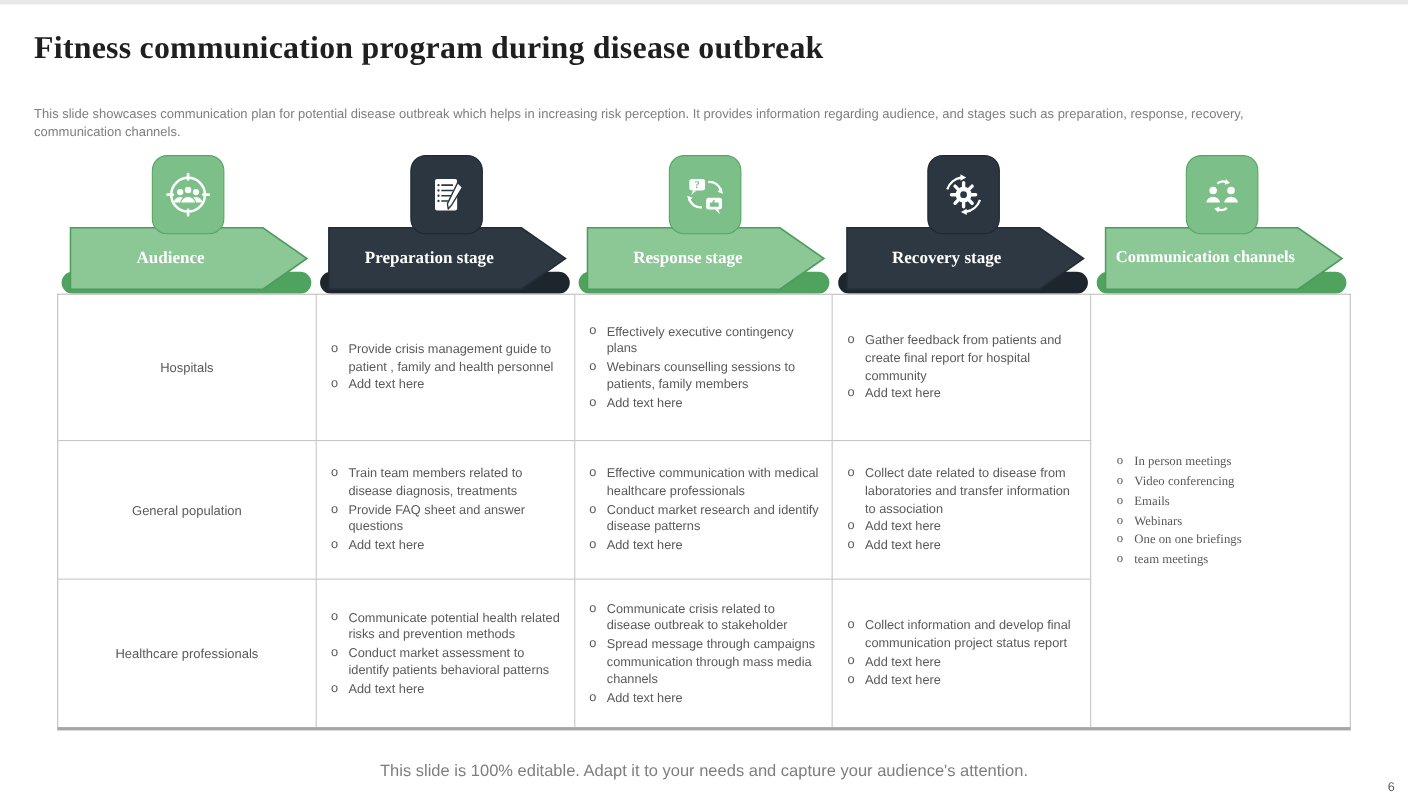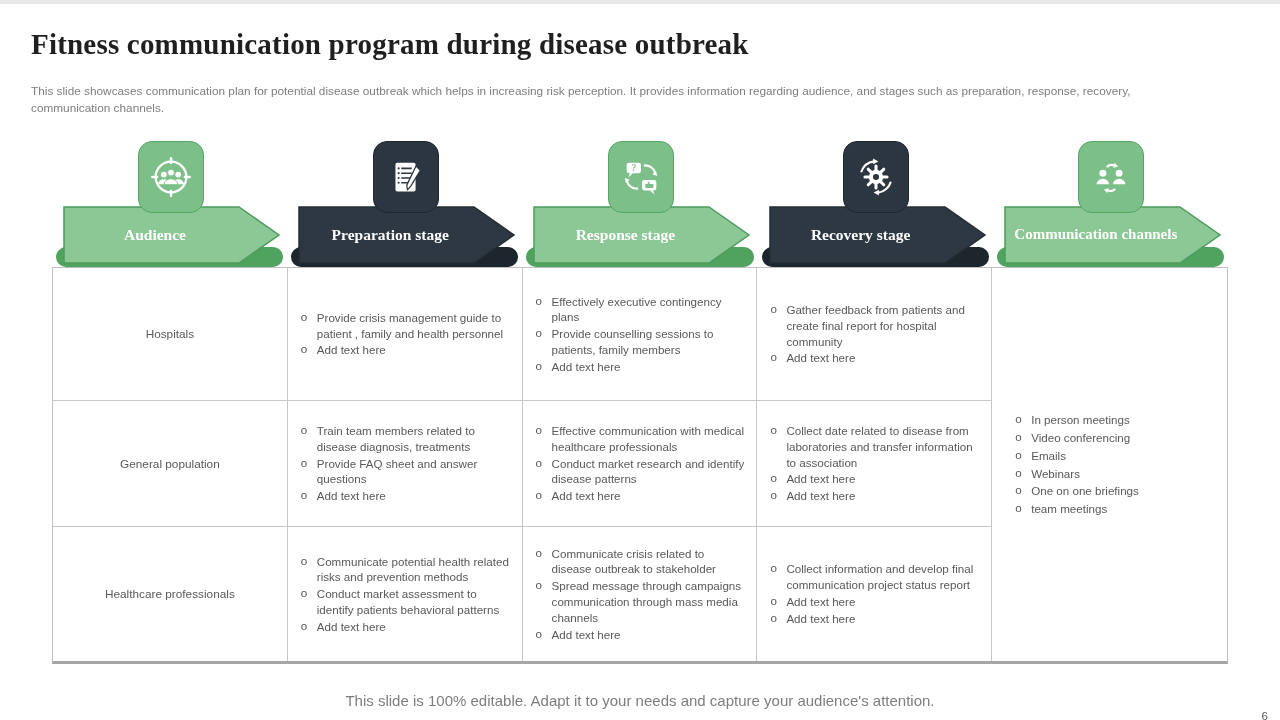--- a/index.html
+++ b/index.html
@@ -7,21 +7,21 @@
     position:relative; width:1280px; height:720px; background:#ffffff;
     font-family:"Liberation Sans", sans-serif; overflow:hidden; margin:4px auto;
   }
   
   .title {
     position:absolute; left:31px; top:24px; margin:0;
     font-family:"Liberation Serif", serif; font-weight:700;
     font-size:29px; color:#1f1f1f; letter-spacing:0.2px;
   }
   .subtitle {
-    position:absolute; left:31px; top:79px; width:1125px; margin:0;
+    position:absolute; left:31px; top:91px; width:1125px; margin:0;
     font-size:11.8px; line-height:1.45; color:#7e7e7e;
   }
   
   .header-row { position:absolute; left:52px; top:137px; width:1176px; height:126px; display:flex; }
   .hcol { position:relative; flex:1 1 0; }
   .theme-green { --box:#7cbf88; --boxborder:#55a663; --arrow:#8cc796; --arrowborder:#4d9c5e; --pill:#50a35f; }
   .theme-dark  { --box:#2b3640; --boxborder:#1f2730; --arrow:#2e3842; --arrowborder:#232d36; --pill:#1d252d; }
   .icon-box {
     position:absolute; left:50%; top:0; width:64px; height:70px; margin-left:-32px;
     background:var(--box); border:1.5px solid var(--boxborder); border-radius:14px;
@@ -50,21 +50,21 @@
   .cell { display:flex; align-items:center; box-sizing:border-box; overflow:hidden; }
   .br { border-right:1px solid #c6c6c6; }
   .bb { border-bottom:1px solid #c6c6c6; }
   .label-cell { justify-content:center; text-align:right; font-size:11.8px; color:#595959; padding:0 8px; }
   .cell ul { list-style:none; margin:0; padding:4px 10px 4px 8px; width:100%; }
   .cell li {
     position:relative; padding-left:21px; margin:1px 0;
     font-size:11.6px; line-height:1.36; color:#595959;
   }
   .cell li::before { content:"o"; position:absolute; left:5px; top:-1px; color:#595959; }
-  .channels-cell { grid-column:5; grid-row:1 / 4; }
+  .channels-cell { grid-column:5; grid-row:1 / 4;font-family:Liberation Serif, serif; }
   .channels-cell ul { padding-left:18px; }
   .channels-cell li { margin:2px 0; }
   
   .footer {
     position:absolute; left:0; right:0; bottom:15px; text-align:center;
     font-size:15px; color:#7e7e7e;
   }
   .page-num { position:absolute; right:12px; bottom:2px; font-size:11.5px; color:#595959; }
 </style>
 </head>
@@ -205,21 +205,21 @@
     <div class="cell label-cell br bb">Hospitals</div>
     <div class="cell br bb">
       <ul>
           <li>Provide crisis management guide to patient , family and health personnel</li>
           <li>Add text here</li>
         </ul>
     </div>
     <div class="cell br bb">
       <ul>
           <li>Effectively executive contingency plans</li>
-          <li>Provide counselling sessions to patients, family members</li>
+          <li>Webinars counselling sessions to patients, family members</li>
           <li>Add text here</li>
         </ul>
     </div>
     <div class="cell br bb">
       <ul>
           <li>Gather feedback from patients and create final report for hospital community</li>
           <li>Add text here</li>
         </ul>
     </div>
 

